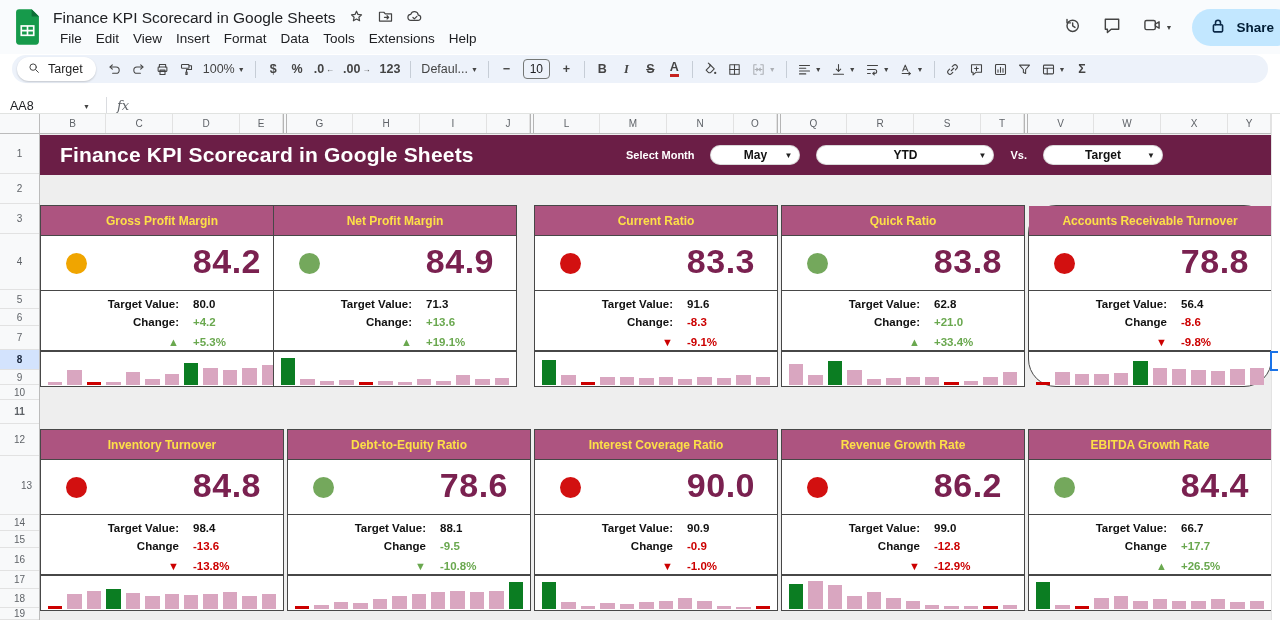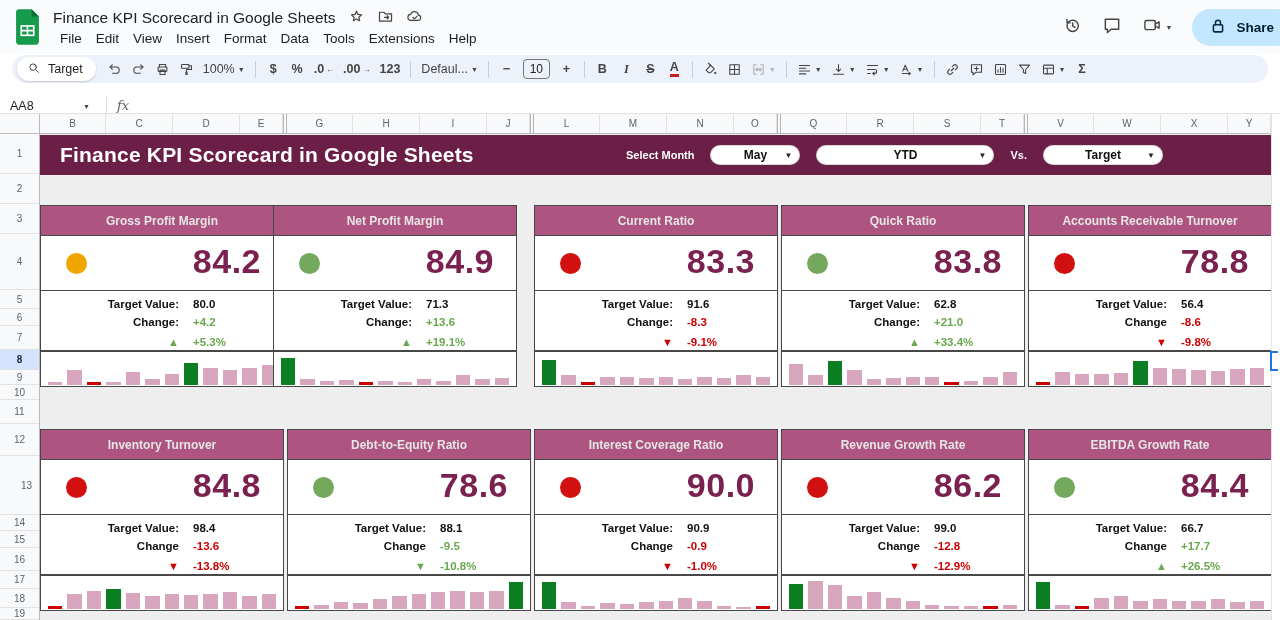--- a/index.html
+++ b/index.html
@@ -75,21 +75,21 @@
   .pill { position:relative; background:#fff; border-radius:11px; height:20px; display:flex;
     align-items:center; justify-content:center; font-weight:700; font-size:12px; color:#111;
     box-shadow:inset 0 0 0 1px rgba(0,0,0,.15); }
   .pill .pcaret { position:absolute; right:8px; font-size:8px; color:#222; }
   .pill-month { width:90px; } .pill-period { width:178px; } .pill-compare { width:120px; }
 
   
   .card { position:absolute; width:244px; height:182px; background:#fff; border:1.5px solid #474747;
     display:flex; flex-direction:column; }
   .card-h { height:30px; flex:0 0 auto; background:#ad5480; border-bottom:1.5px solid #474747;
-    color:#e5e5e5; font-weight:700; font-size:12px; display:flex; align-items:center; justify-content:center; }
+    color:#fde047; font-weight:700; font-size:12px; display:flex; align-items:center; justify-content:center; }
   .card-v { height:55px; flex:0 0 auto; position:relative; display:flex; align-items:center;
     border-bottom:1.5px solid #474747; }
   .dot { width:21px; height:21px; border-radius:50%; margin-left:25px; }
   .big { position:absolute; right:22px; top:50%; transform:translateY(-53%);
     font-size:34px; font-weight:700; color:#7a2150; letter-spacing:.5px; }
   .card-d { height:61px; flex:0 0 auto; border-bottom:2px solid #474747; padding-top:4px; }
   .drow { display:flex; align-items:center; height:18px; font-size:11.5px; font-weight:700; }
   .drow.trend { height:21px; }
   .dl { width:138px; text-align:right; color:#111; }
   .dv { margin-left:14px; color:#111; }
@@ -378,21 +378,21 @@
         <div class="rowhead" style="height: 40px;">1</div>
         <div class="rowhead" style="height: 30px;">2</div>
         <div class="rowhead" style="height: 30px;">3</div>
         <div class="rowhead" style="height: 56px;">4</div>
         <div class="rowhead" style="height: 19px;">5</div>
         <div class="rowhead" style="height: 17px;">6</div>
         <div class="rowhead" style="height: 24px;">7</div>
         <div class="rowhead sel" style="height: 20px;">8</div>
         <div class="rowhead" style="height: 15px;">9</div>
         <div class="rowhead" style="height: 15px;">10</div>
-        <div class="rowhead" style="height: 24px;">11</div>
+        <div class="rowhead" style="height: 24px; font-weight: bold;">11</div>
         <div class="rowhead" style="height: 32px;">12</div>
         <div class="rowhead" style="height: 59px; padding-left: 14px;">13</div>
         <div class="rowhead" style="height: 16px;">14</div>
         <div class="rowhead" style="height: 17px;">15</div>
         <div class="rowhead" style="height: 23px;">16</div>
         <div class="rowhead" style="height: 18px;">17</div>
         <div class="rowhead" style="height: 19px;">18</div>
         <div class="rowhead" style="height: 12px;">19</div>
       </div>
     <div class="canvas" id="canvas">
@@ -548,21 +548,21 @@
             <div class="sbar" style="height: 6px; background: rgb(217, 166, 192);"></div>
             <div class="sbar" style="height: 7px; background: rgb(217, 166, 192);"></div>
             <div class="sbar" style="height: 8px; background: rgb(217, 166, 192);"></div>
             <div class="sbar" style="height: 8px; background: rgb(217, 166, 192);"></div>
             <div class="sbar" style="height: 3px; background: rgb(204, 0, 0);"></div>
             <div class="sbar" style="height: 4px; background: rgb(217, 166, 192);"></div>
             <div class="sbar" style="height: 8px; background: rgb(217, 166, 192);"></div>
             <div class="sbar" style="height: 13px; background: rgb(217, 166, 192);"></div>
           </div>
         </div>
-        <div class="card" style="left: 988px; top: 71px;">
+        <div class="card" style="left: 988px; top: 71px; border-radius: 28px;">
           <div class="card-h">Accounts Receivable Turnover</div>
           <div class="card-v">
             <span class="dot" style="background: rgb(210, 16, 16);"></span>
             <span class="big">78.8</span>
           </div>
           <div class="card-d">
             <div class="drow ">
               <span class="dl ">Target Value:</span>
               <span class="dv ">56.4</span>
             </div>

